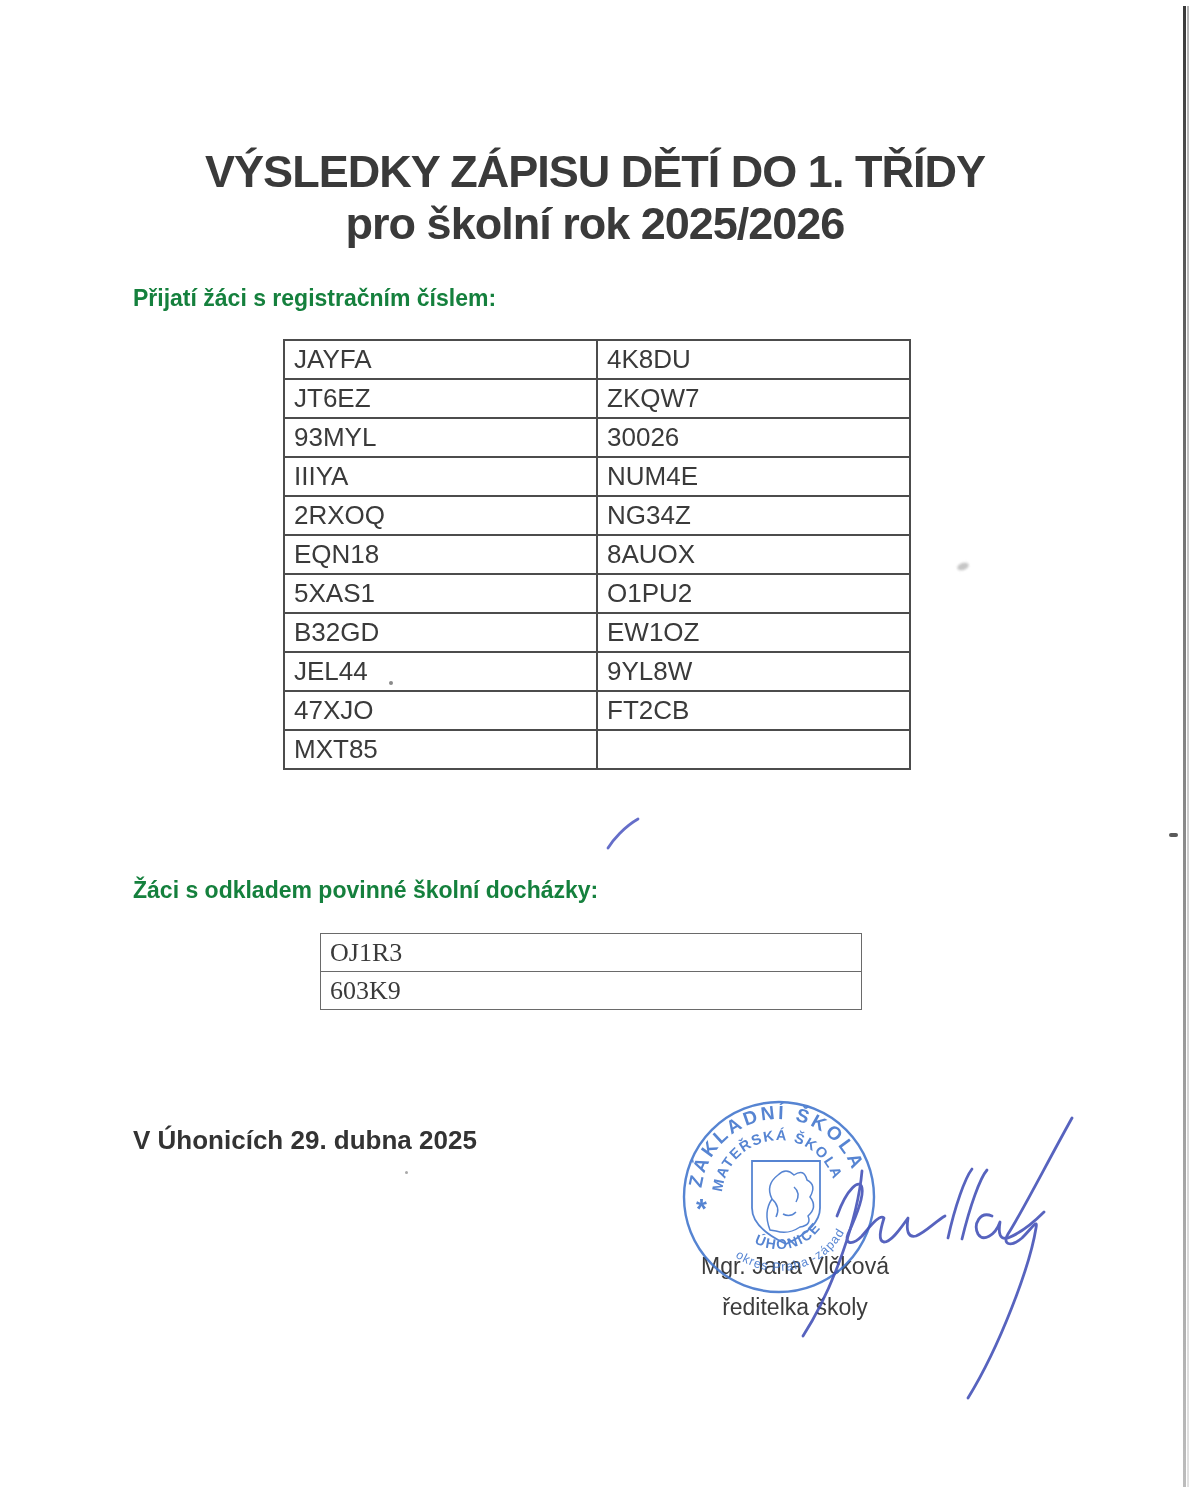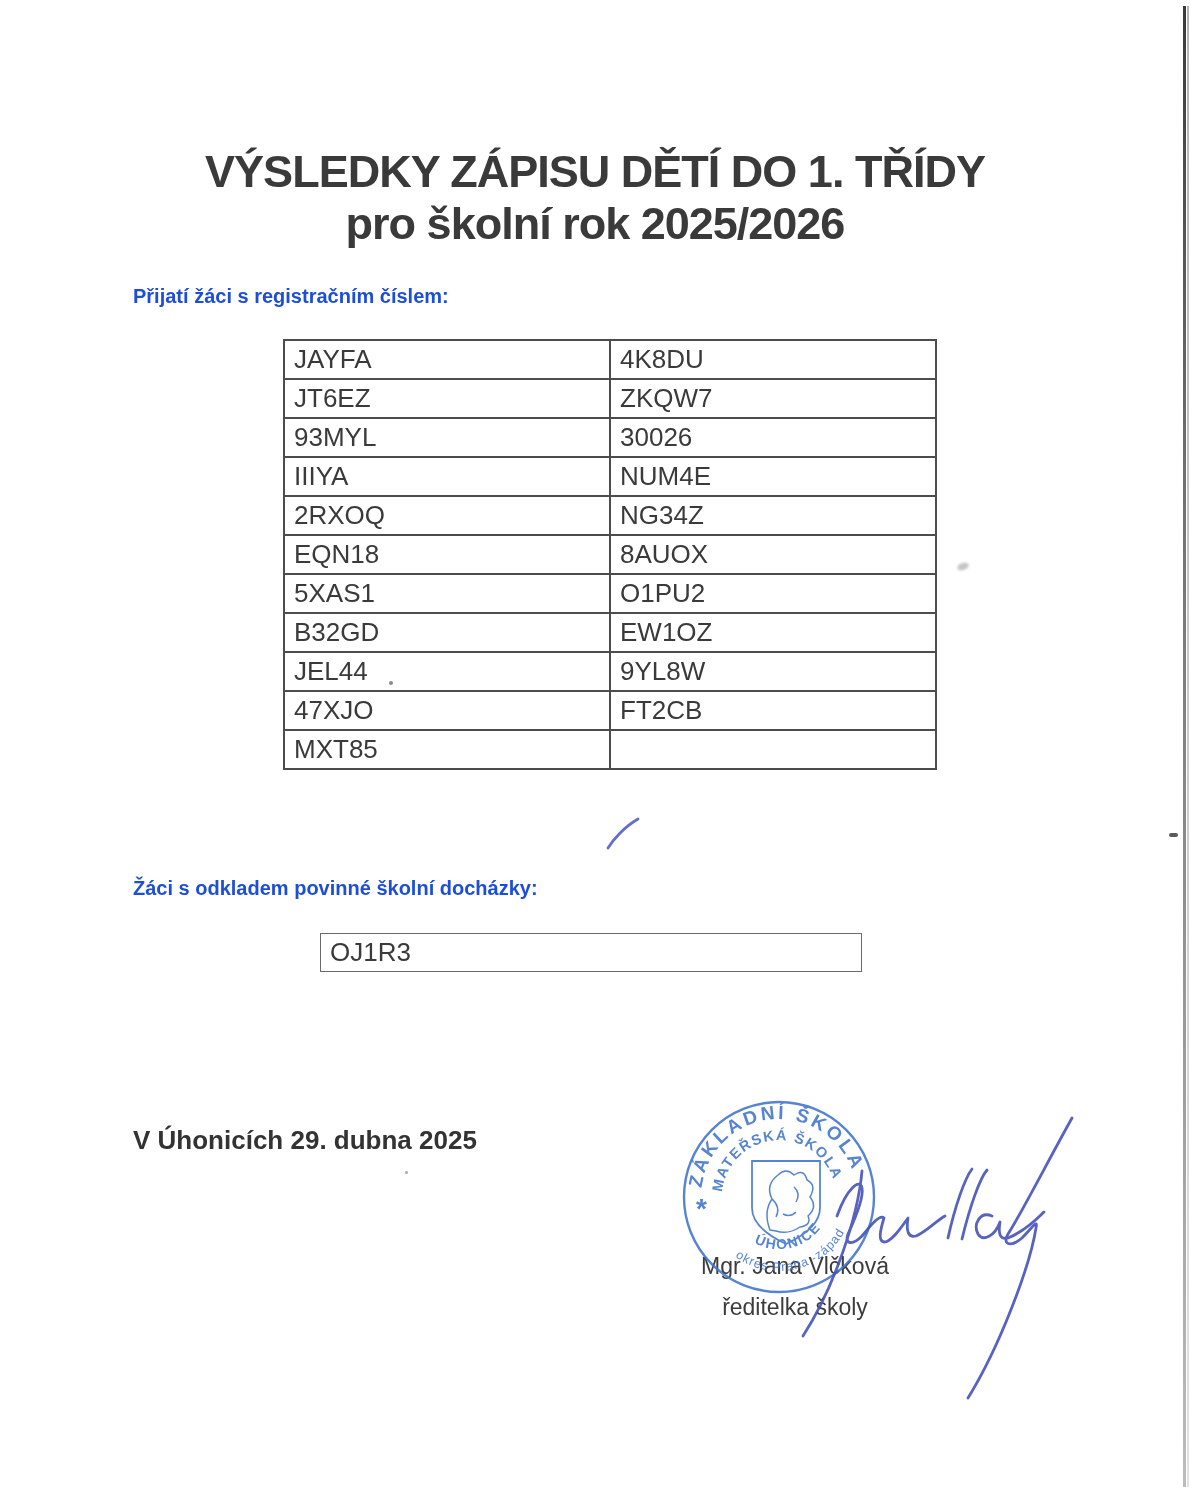--- a/index.html
+++ b/index.html
@@ -23,35 +23,35 @@
   }
   .speck-a{position:absolute;left:389px;top:675px;width:4px;height:4px;border-radius:50%;background:#8a8a8a;}
   .speck-b{position:absolute;left:957px;top:557px;width:12px;height:7px;border-radius:50%;background:#c6c6c6;filter:blur(1px);transform:rotate(-20deg);}
   .speck-c{position:absolute;left:1169px;top:827px;width:9px;height:4px;background:#5a5a5a;border-radius:2px;filter:blur(.4px);}
   .speck-d{position:absolute;left:405px;top:1165px;width:3px;height:3px;border-radius:50%;background:#a9a9a9;}
 
   .title{position:absolute;left:0;top:140px;width:1190px;text-align:center;
     font-weight:700;font-size:45px;line-height:52px;letter-spacing:-1px;color:#3a3a3a;}
   .title .l2{display:block;}
 
-  .sec-heading{position:absolute;left:133px;font-weight:700;font-size:20px;color:#1d4ed8;}
+  .sec-heading{position:absolute;left:133px;font-weight:700;font-size:23px;color:#15803d;}
   .sec-heading.h1{top:279px;}
   .sec-heading.h2{top:871px;}
 
   table.codes{border-collapse:collapse;table-layout:fixed;position:absolute;background:transparent;}
   table.codes td{
     border:2px solid #4c4c4c;
     font-size:26px;color:#3a3a3a;
-    padding:0 13px 0 9px;vertical-align:middle;
+    padding:0 0 0 9px;vertical-align:middle;
     height:37px;line-height:37px;
     overflow:hidden;white-space:nowrap;
   }
   #accepted-table{left:283px;top:333px;width:608px;}
   #accepted-table td{width:302px;}
-  #deferred-table{left:320px;top:927px;width:542px;}
+  #deferred-table{left:320px;top:927px;width:542px;font-family:Liberation Serif, serif;}
   #deferred-table td{border-color:#6a6a6a;border-width:1.5px;}
 
   .date-line{position:absolute;left:133px;top:1119px;font-weight:700;font-size:26px;color:#333;}
 
   .signer{position:absolute;left:620px;width:350px;text-align:center;font-size:23px;color:#3c3c3c;}
   .signer.name{top:1247px;}
   .signer.role{top:1288px;}
 
   .ink-overlay{position:absolute;left:620px;top:1050px;width:480px;height:390px;pointer-events:none;}
   .slash-overlay{position:absolute;left:600px;top:806px;width:54px;height:44px;pointer-events:none;}
@@ -128,20 +128,23 @@
     <path d="M8,36 C13,28 24,15 38,7" fill="none" stroke="#4a55c0" stroke-width="2.8" stroke-linecap="round" opacity="0.85"></path>
   </svg>
 
   <div class="sec-heading h2">Žáci s odkladem povinné školní docházky:</div>
 
   <table class="codes" id="deferred-table">
     <tbody>
         <tr>
         <td>OJ1R3</td>
       </tr>
+        <tr>
+        <td>603K9</td>
+      </tr>
       </tbody>
   </table>
 
   <div class="date-line">V Úhonicích 29. dubna 2025</div>
   <div class="signer name">Mgr. Jana Vlčková</div>
   <div class="signer role">ředitelka školy</div>
 
   <svg class="ink-overlay" viewBox="0 0 480 390">
     <defs>
       <path id="arcTopOuter" d="M84.4,163.8 A78,78 0 1 1 233.6,163.8" fill="none"></path>

